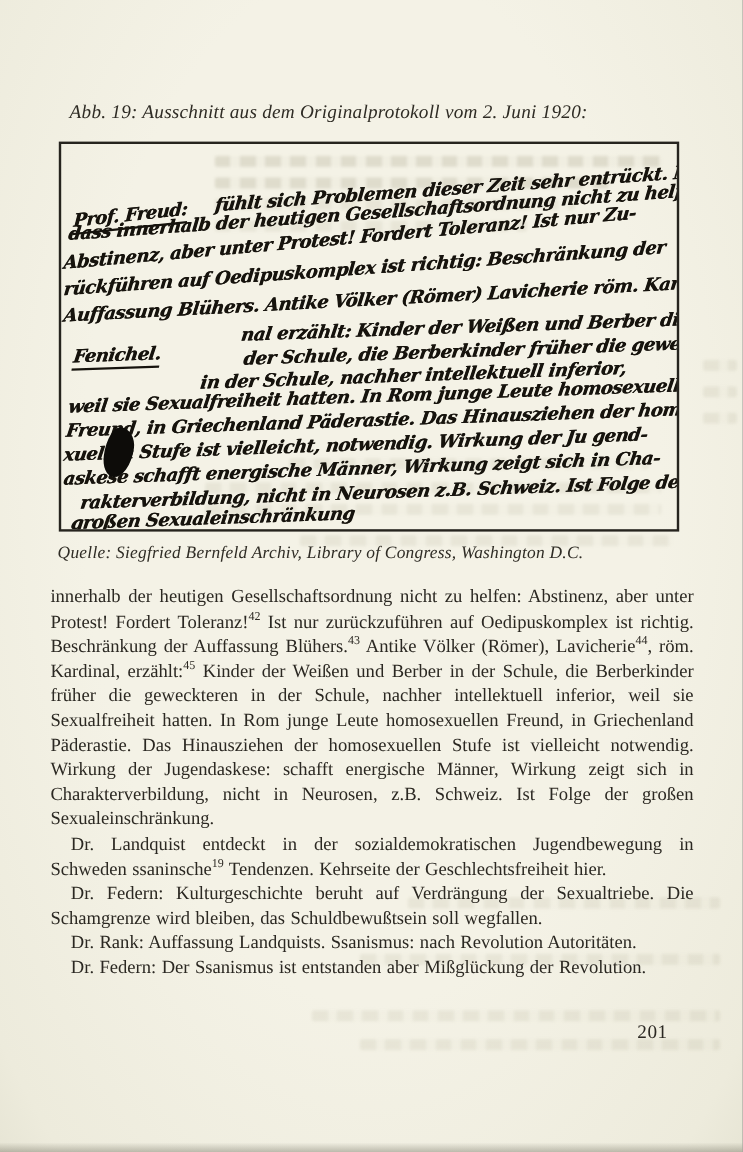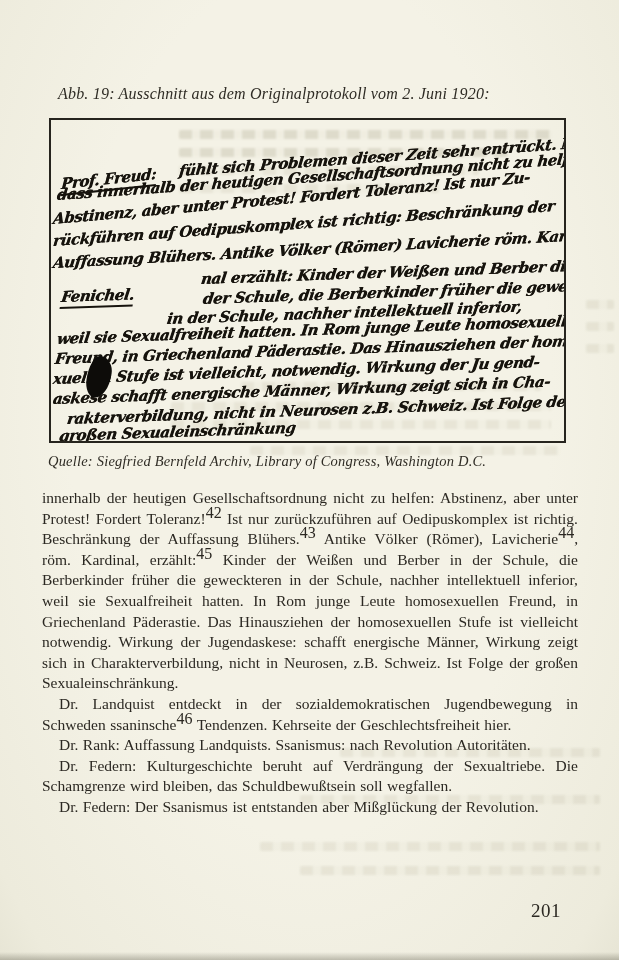--- a/index.html
+++ b/index.html
@@ -51,24 +51,24 @@
     white-space:nowrap;
   }
   .body-text{
     position:absolute;left:42px;top:488px;width:536px;
     font-size:15.5px;line-height:20.6px;text-align:justify;
     word-spacing:0.04em;color:#2b2822;
     hyphens:auto;-webkit-hyphens:auto;
   }
   .body-text p{margin:0;text-indent:17px;}
   .body-text p.no-indent{text-indent:0;}
-  .body-text sup{font-size:16px;line-height:0;letter-spacing:0;}
+  .body-text sup{font-size:10px;line-height:0;letter-spacing:0;}
   .page-number{
-    position:absolute;left:531px;top:900px;
-    font-size:19px;letter-spacing:0.5px;color:#2b2822;
+    position:absolute;left:531px;top:852px;
+    font-size:16px;letter-spacing:0.5px;color:#2b2822;
   }
 </style>
 </head>
 <body>
 
 <div class="page">
 
   <div class="fig-heading">Abb. 19: Ausschnitt aus dem Originalprotokoll vom 2. Juni 1920:</div>
 
   <div class="protocol-box">
@@ -108,22 +108,22 @@
   <div class="ghost faint" style="left:250px;top:446px;width:310px;"></div>
   <div class="ghost faint" style="left:340px;top:748px;width:260px;"></div>
   <div class="ghost faint" style="left:300px;top:795px;width:300px;"></div>
   <div class="ghost faint" style="left:260px;top:842px;width:340px;"></div>
   <div class="ghost faint" style="left:300px;top:866px;width:300px;"></div>
 
   <div class="source-caption">Quelle: Siegfried Bernfeld Archiv, Library of Congress, Washington D.C.</div>
 
   <div class="body-text">
       <p class="no-indent">innerhalb der heutigen Gesellschaftsordnung nicht zu helfen: Abstinenz, aber unter Protest! Fordert Toleranz!<sup>42</sup> Ist nur zurückzuführen auf Oedipuskomplex ist richtig. Beschränkung der Auffassung Blühers.<sup>43</sup> Antike Völker (Römer), Lavicherie<sup>44</sup>, röm. Kardinal, erzählt:<sup>45</sup> Kinder der Weißen und Berber in der Schule, die Berberkinder früher die geweckteren in der Schule, nachher intellektuell inferior, weil sie Sexualfreiheit hatten. In Rom junge Leute homosexuellen Freund, in Griechenland Päderastie. Das Hinausziehen der homosexuellen Stufe ist vielleicht notwendig. Wirkung der Jugendaskese: schafft energische Männer, Wirkung zeigt sich in Charakterverbildung, nicht in Neurosen, z.B. Schweiz. Ist Folge der großen Sexualeinschränkung.</p>
-      <p class="">Dr. Landquist entdeckt in der sozialdemokratischen Jugendbewegung in Schweden ssaninsche<sup>46</sup> Tendenzen. Kehrseite der Geschlechtsfreiheit hier.</p>
+      <p class="">Dr. Landquist entdeckt in der sozialdemokratischen Jugendbewegung in Schweden ssaninsche<sup>19</sup> Tendenzen. Kehrseite der Geschlechtsfreiheit hier.</p>
+      <p class="">Dr. Federn: Kulturgeschichte beruht auf Verdrängung der Sexualtriebe. Die Schamgrenze wird bleiben, das Schuldbewußtsein soll wegfallen.</p>
       <p class="">Dr. Rank: Auffassung Landquists. Ssanismus: nach Revolution Autoritäten.</p>
-      <p class="">Dr. Federn: Kulturgeschichte beruht auf Verdrängung der Sexualtriebe. Die Schamgrenze wird bleiben, das Schuldbewußtsein soll wegfallen.</p>
       <p class="">Dr. Federn: Der Ssanismus ist entstanden aber Mißglückung der Revolution.</p>
     </div>
 
   <div class="page-number">201</div>
 
   <div class="bottom-edge"></div>
 </div>
 
 </body></html>

